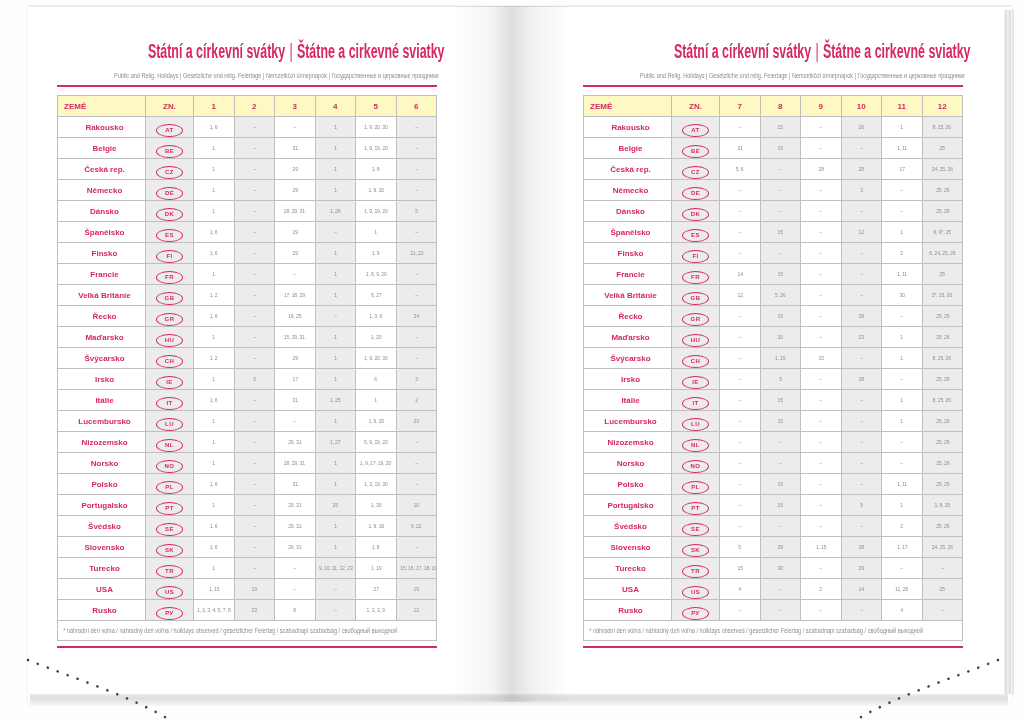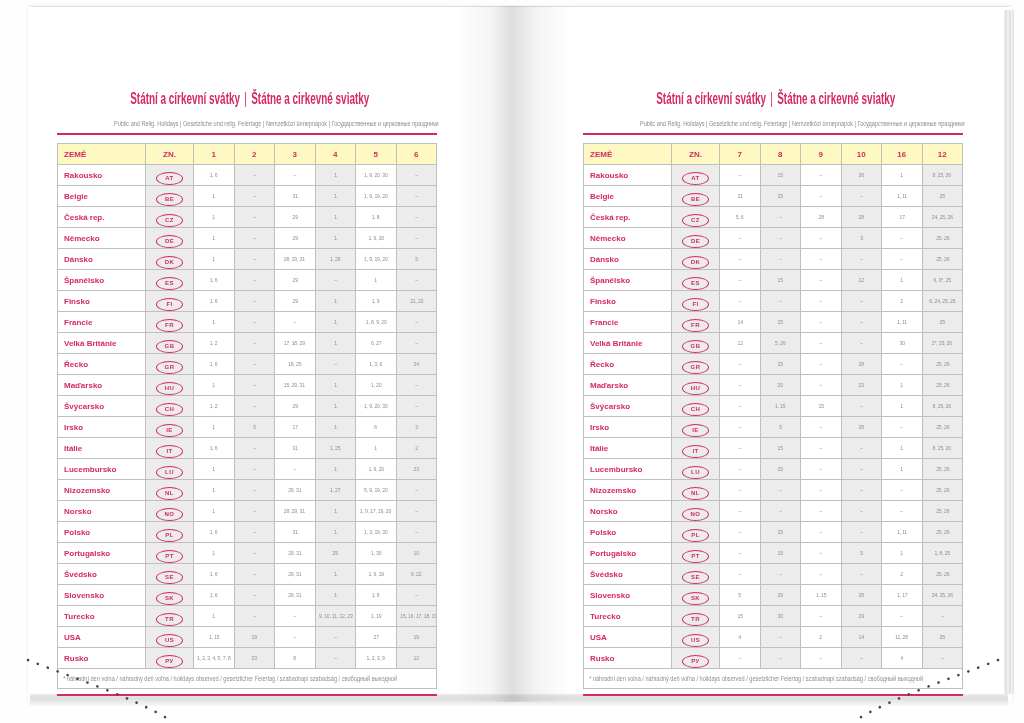--- a/index.html
+++ b/index.html
@@ -14,36 +14,36 @@
   .edge-bottom{position:absolute;left:30px;top:694px;width:978px;height:12px;
       background:linear-gradient(180deg,#ececea 0%,#dededc 35%,#f8f8f6 100%);}
   .gutter{position:absolute;left:452px;top:6px;width:120px;height:696px;
       background:linear-gradient(90deg,rgba(0,0,0,0) 0%,rgba(0,0,0,0.04) 32%,rgba(0,0,0,0.13) 50%,rgba(0,0,0,0.05) 68%,rgba(0,0,0,0) 100%);}
   .corner-dots{position:absolute;}
 
   
   .page{position:absolute;top:40px;width:380px;}
   .page.left{left:57px;} .page.right{left:583px;}
   .page-title{width:380px;white-space:nowrap;font-weight:bold;
-      font-size:16px;color:#d5295f;height:22px;line-height:22px;margin-top:48px;}
+      font-size:20px;color:#d5295f;height:22px;line-height:22px;}
   .squeeze-title{display:inline-block;transform:scaleX(0.62);transform-origin:50% 50%;}
   .title-divider{font-weight:400;padding:0 7px;color:#d5295f;}
   .page-subtitle{width:380px;text-align:right;white-space:nowrap;font-size:7.5px;
       color:#8d8d8d;height:12px;line-height:12px;margin-top:8px;}
   .squeeze-sub{display:inline-block;transform:scaleX(0.74);transform-origin:50% 50%;}
   .rule{width:380px;height:2px;background:#d5295f;margin-top:3px;}
   .rule.bottom{margin-top:5px;}
 
   table.holidays{width:380px;table-layout:fixed;border-collapse:collapse;margin-top:8px;
       border:1px solid #9f9f9f;}
   table.holidays th, table.holidays td{border:1px solid #bfbfbf;overflow:hidden;}
   table.holidays th{height:20px;color:#d5295f;font-size:8px;font-weight:bold;
       text-align:center;background:#fef9c3;padding:0;}
   table.holidays th.col-country{text-align:left;padding-left:6px;}
-  td.country{height:20px;color:#d5295f;font-weight:bold;font-size:8px;text-align:left;
+  td.country{height:20px;color:#d5295f;font-weight:bold;font-size:8px;text-align:center;
       padding:0 0 0 6px;background:#ffffff;white-space:nowrap;}
   td.zn{background:#ececec;text-align:center;padding:0;}
   td.month{color:#8f8f8f;font-size:6px;text-align:center;padding:0;background:#ffffff;white-space:nowrap;}
   td.month.shaded{background:#ececec;}
   .cellval{display:inline-block;transform:scaleX(0.85);transform-origin:50% 50%;letter-spacing:-0.2px;}
   .badge{display:inline-block;width:25px;height:11px;line-height:11px;border:1px solid #d5295f;
       border-radius:50%;color:#d5295f;font-size:6px;font-weight:bold;letter-spacing:0.4px;
       text-align:center;background:transparent;}
   td.footnote{height:19px;background:#ffffff;color:#8f8f8f;font-size:6.5px;text-align:left;
       padding:0;white-space:nowrap;}
@@ -364,21 +364,21 @@
           <col>
         </colgroup>
     <thead>
           <tr>
             <th class="col-country">ZEMĚ</th>
             <th class="col-zn">ZN.</th>
             <th class="col-month">7</th>
             <th class="col-month">8</th>
             <th class="col-month">9</th>
             <th class="col-month">10</th>
-            <th class="col-month">16</th>
+            <th class="col-month">11</th>
             <th class="col-month">12</th>
           </tr>
         </thead>
         <tbody>
           <tr>
             <td class="country">Rakousko</td>
             <td class="zn"><span class="badge">AT</span></td>
             <td class="month"><span class="cellval">–</span></td>
             <td class="month shaded"><span class="cellval">15</span></td>
             <td class="month"><span class="cellval">–</span></td>

